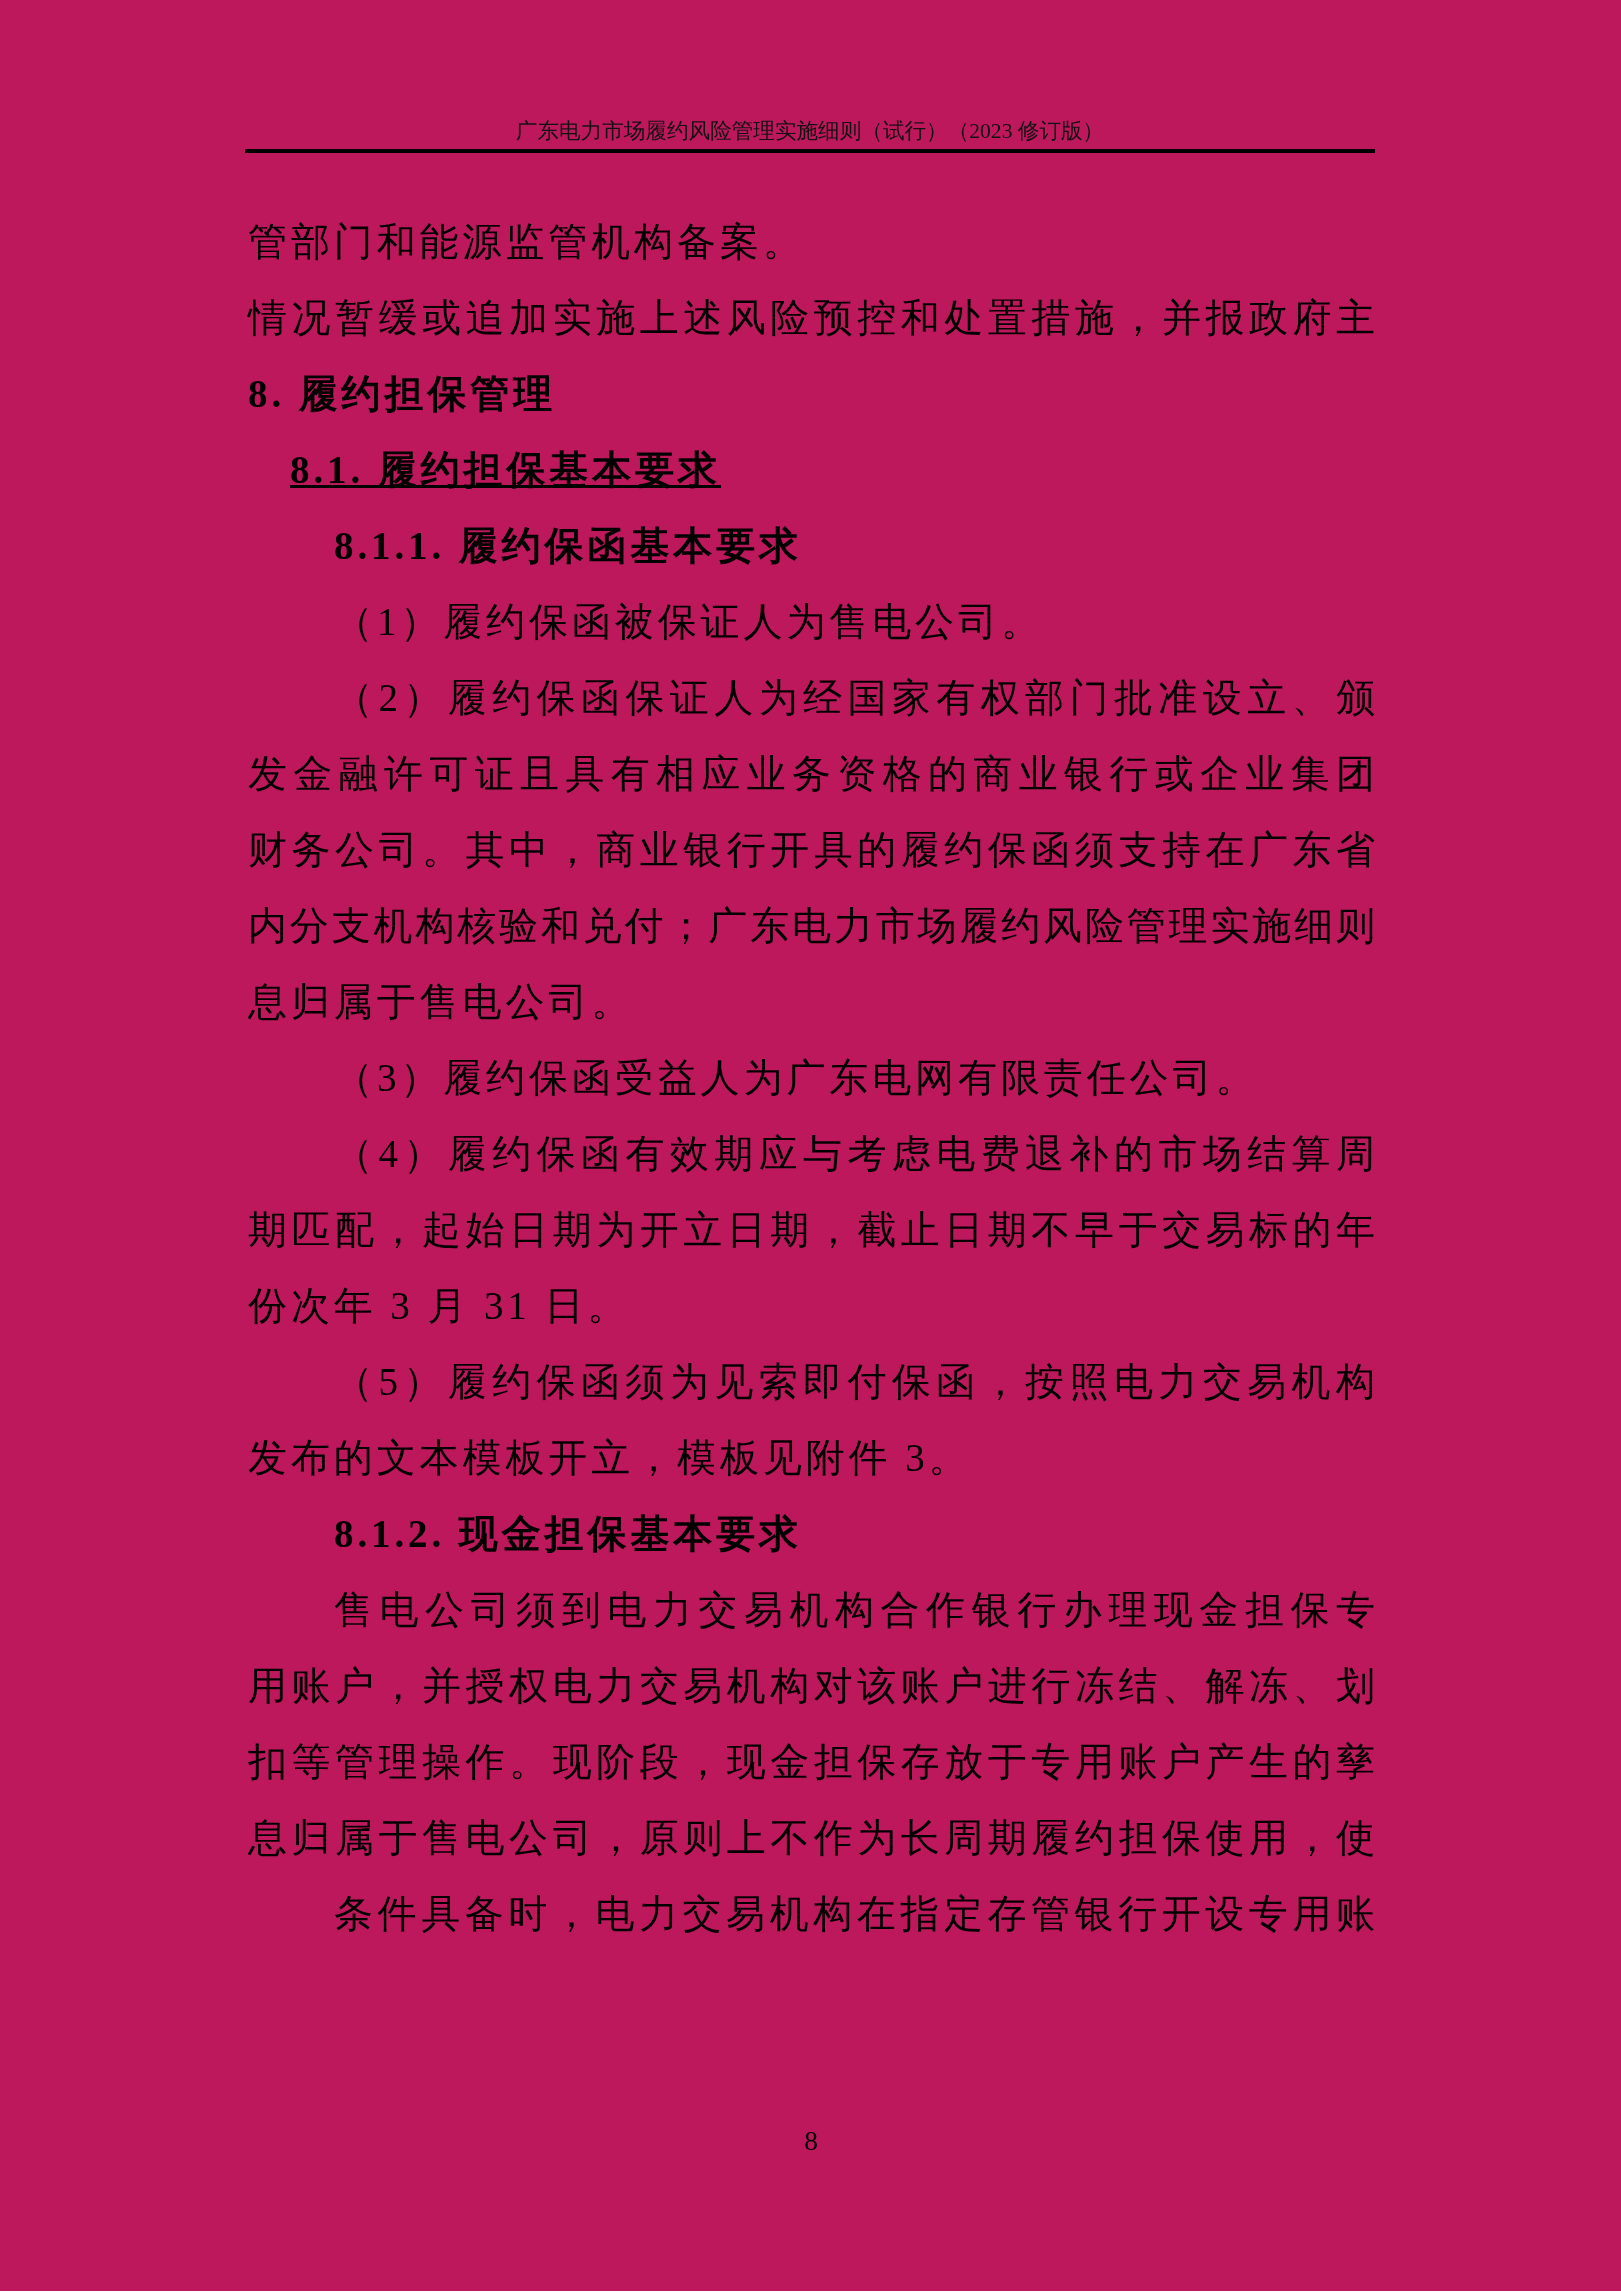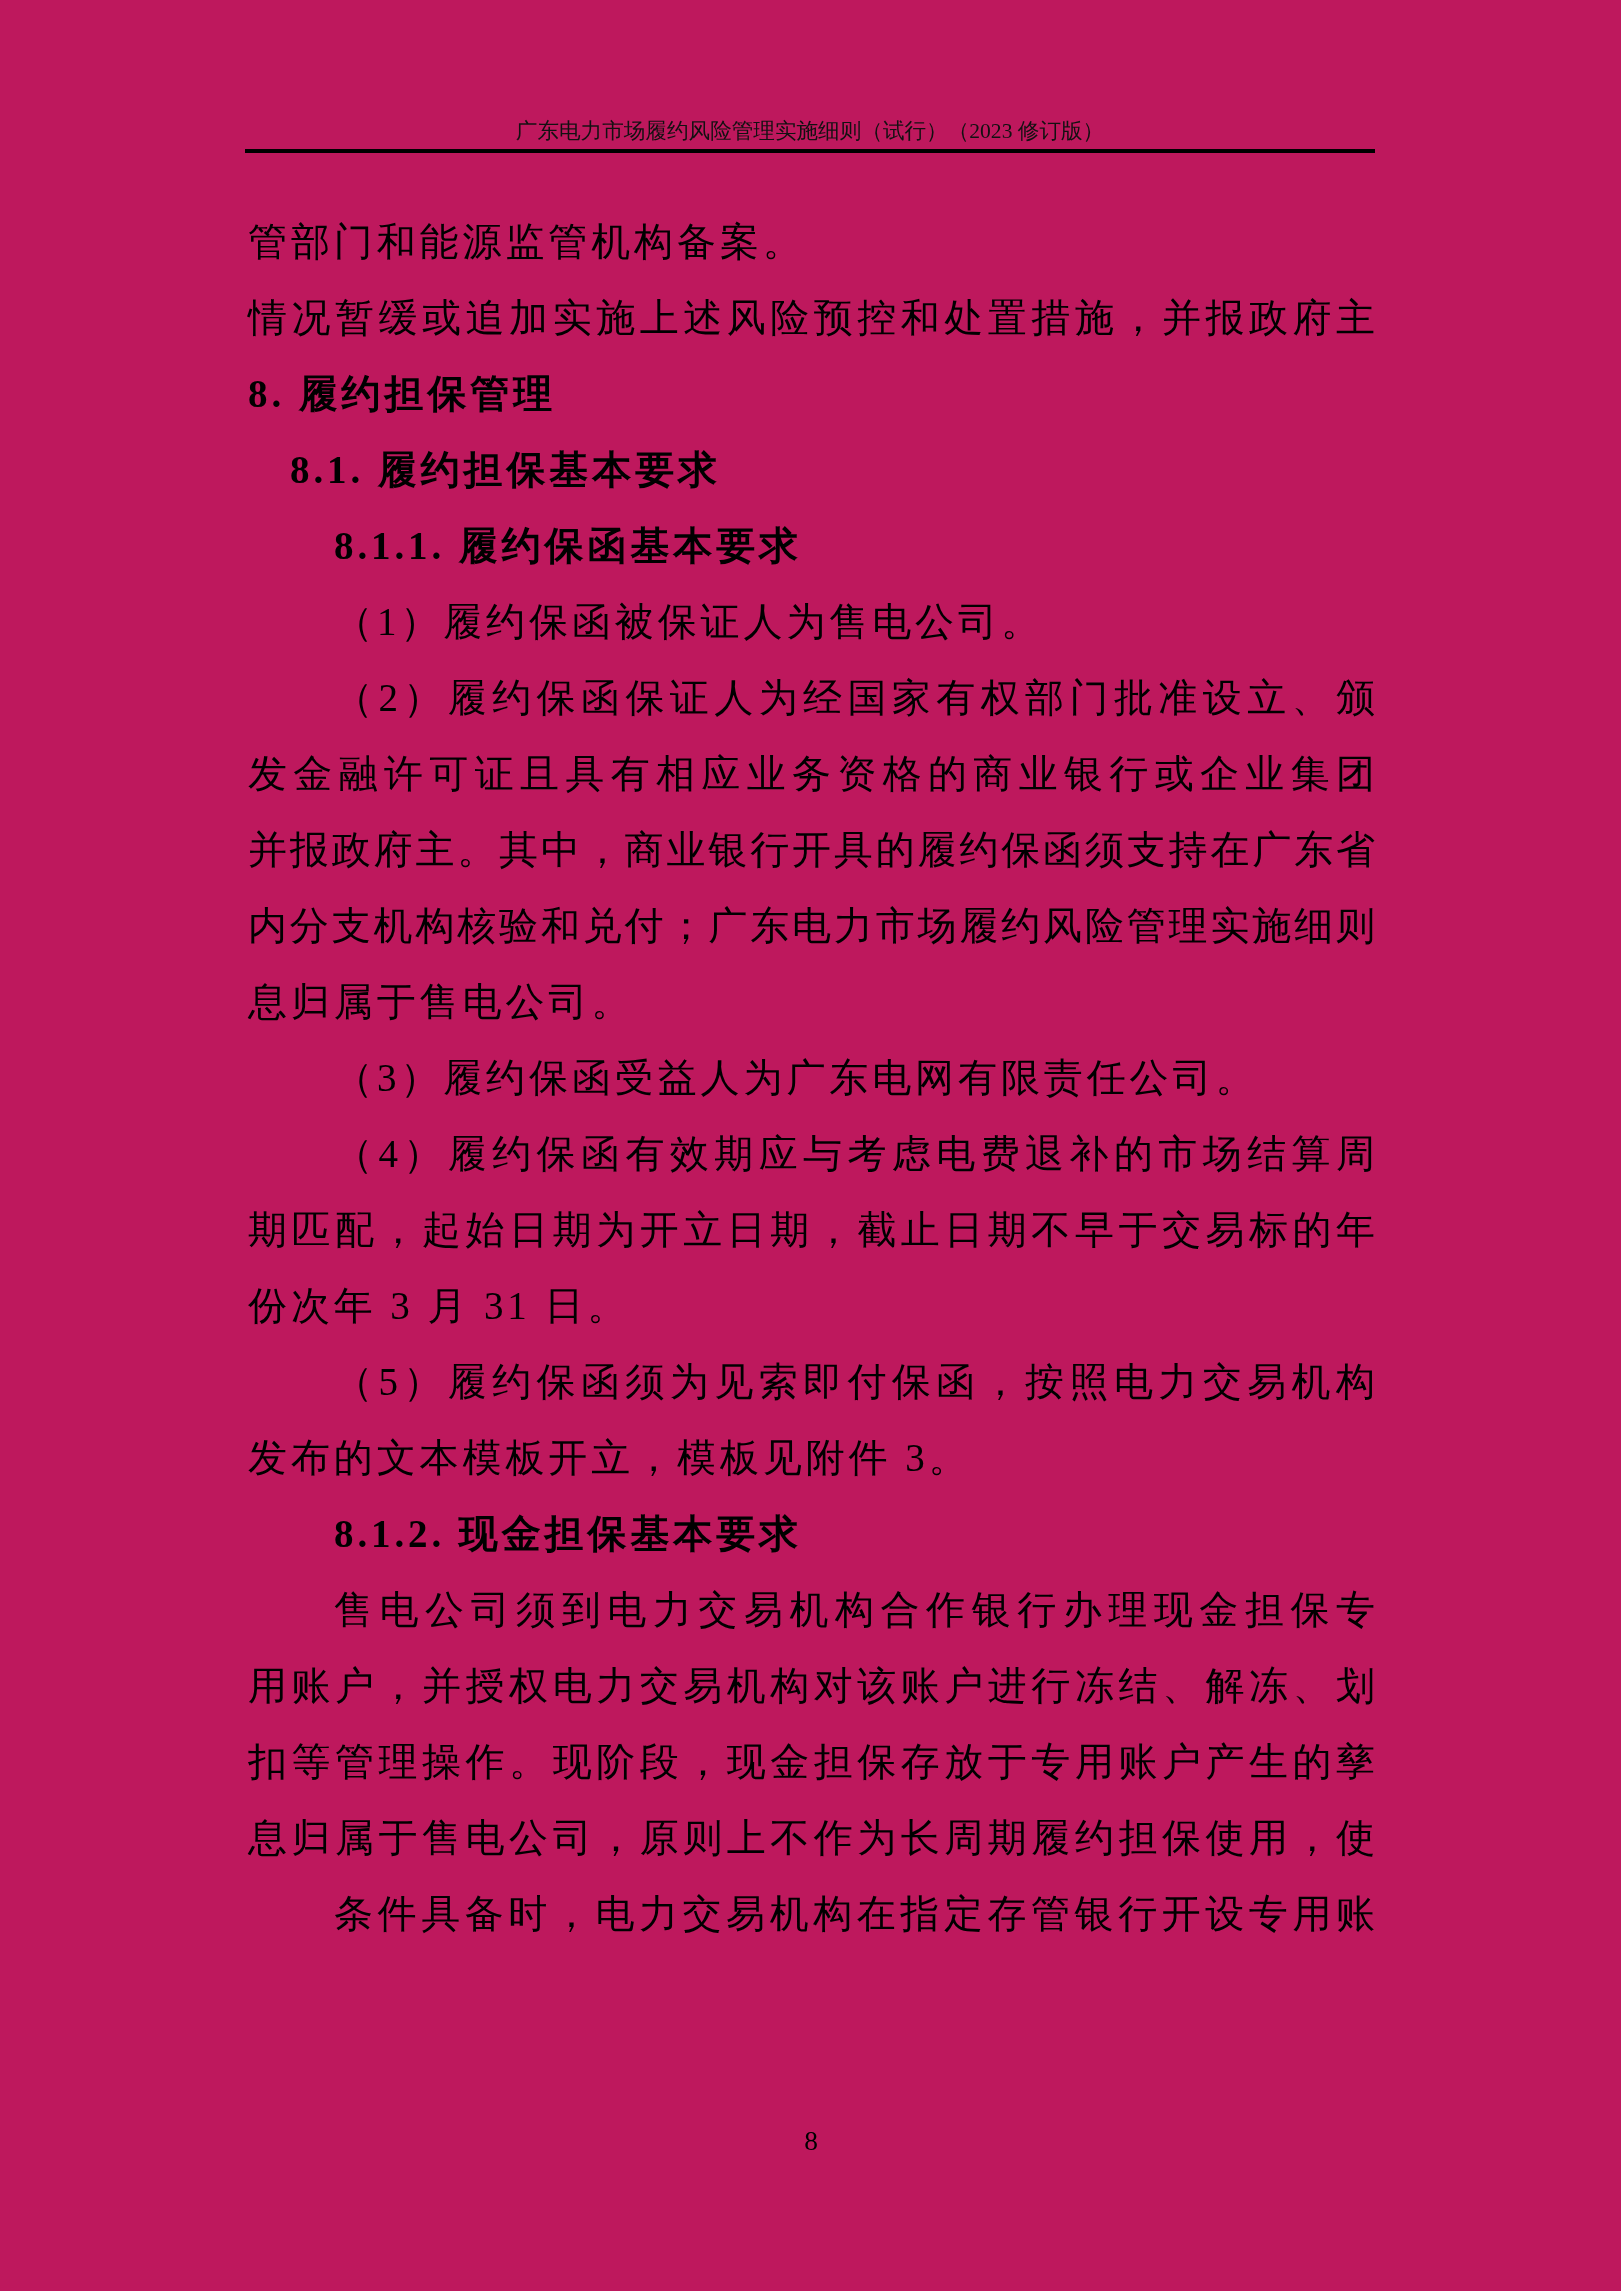--- a/index.html
+++ b/index.html
@@ -12,21 +12,21 @@
   }
   .header-rule { position: absolute; left: 245px; top: 149px; width: 1130px; height: 3.9px; background: #000; }
   .body-text {
     position: absolute; left: 248px; top: 204px; width: 1127px;
     font-family: "Liberation Serif", "DejaVu Serif", serif;
     font-size: 39px; line-height: 76px; color: #000;
   }
   .line { height: 76px; white-space: nowrap; overflow: visible; letter-spacing: 3.9px; }
   .line.full { text-align: justify; text-align-last: justify; white-space: normal; letter-spacing: 0; }
   .indent2 { padding-left: 86px; }
-  .indent1 { padding-left: 42px; }
+  .indent1 { padding-left: 42px; text-decoration: underline; }
   .heading { font-weight: bold; font-family: "Liberation Serif", "DejaVu Sans", serif; letter-spacing: 3.9px; }
   .page-number {
     position: absolute; left: 762px; width: 98px; top: 2125px; height: 33px;
     text-align: center; font-family: "Liberation Serif", serif; font-size: 27.4px; line-height: 33px;
   }
 </style>
 </head>
 <body>
 
 <div class="page">
@@ -45,21 +45,21 @@
     <div class="line heading indent1">8.1. 履约担保基本要求</div>
     <div class="line heading indent2">8.1.1. 履约保函基本要求</div>
 
     <div>
       <div class="line indent2">（1）履约保函被保证人为售电公司。</div>
     </div>
 
     <div>
       <div class="line full indent2">（2）履约保函保证人为经国家有权部门批准设立、颁</div>
       <div class="line full">发金融许可证且具有相应业务资格的商业银行或企业集团</div>
-      <div class="line full">并报政府主。其中，商业银行开具的履约保函须支持在广东省</div>
+      <div class="line full">财务公司。其中，商业银行开具的履约保函须支持在广东省</div>
       <div class="line full">内分支机构核验和兑付；广东电力市场履约风险管理实施细则</div>
       <div class="line">息归属于售电公司。</div>
     </div>
 
     <div>
       <div class="line indent2">（3）履约保函受益人为广东电网有限责任公司。</div>
     </div>
 
     <div>
       <div class="line full indent2">（4）履约保函有效期应与考虑电费退补的市场结算周</div>

